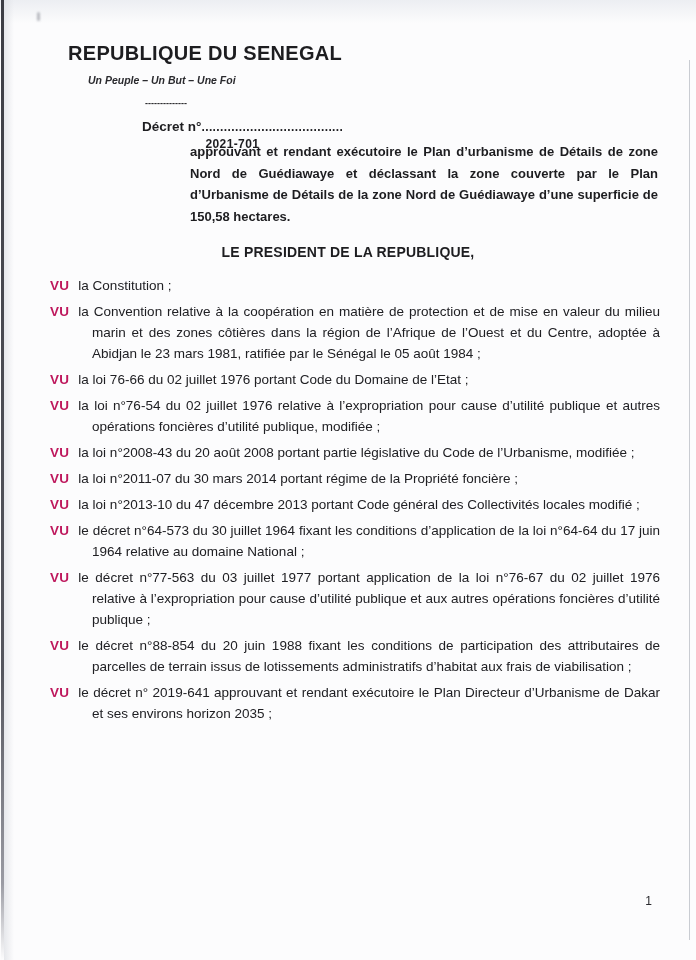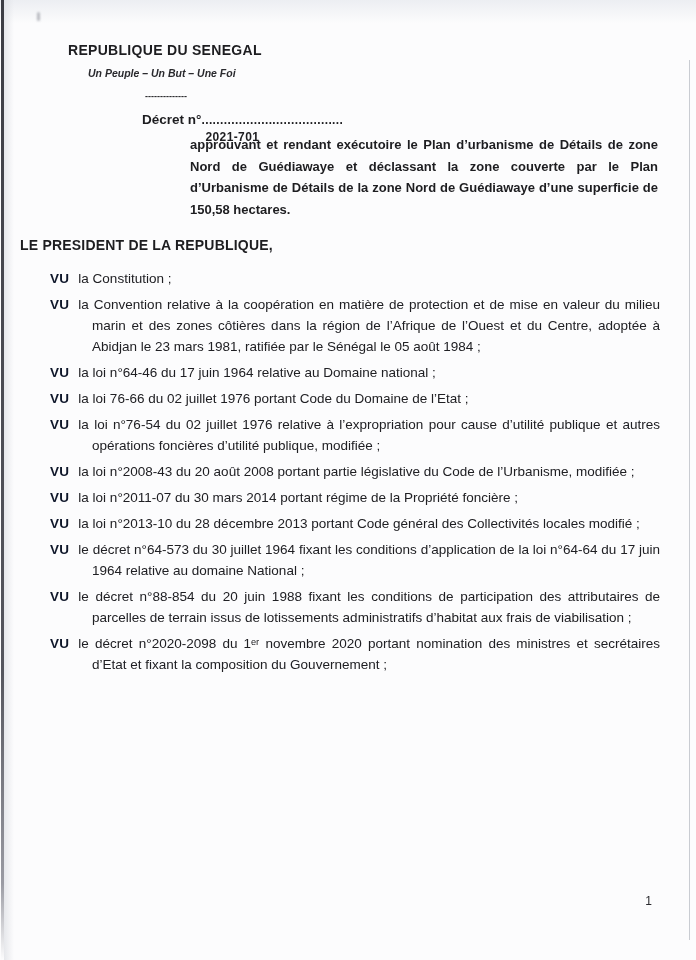--- a/index.html
+++ b/index.html
@@ -32,21 +32,21 @@
     position:absolute; right:6px; top:60px; bottom:20px; width:1px;
     background:#c9ccd2;
   }
   .speck {
     position:absolute; left:37px; top:12px; width:3px; height:9px;
     background:#a9abb2; border-radius:2px; filter:blur(1px); opacity:.8;
   }
   
   .country {
     margin:42px 0 0 68px;
-    font-size:14px; font-weight:bold; letter-spacing:.3px;
+    font-size:20px; font-weight:bold; letter-spacing:.3px;
   }
   .motto {
     margin:9px 0 12px 88px;
     font-size:10.5px; font-style:italic; font-weight:bold; color:#2a2a2e;
   }
   .sep {
     margin:5px 0 0 145px;
     font-size:9px; font-weight:bold; letter-spacing:0; color:#2a2a2e;
   }
   
@@ -61,32 +61,32 @@
   }
   .dots { font-weight:bold; letter-spacing:.4px; font-size:12px; }
   
   .subject {
     margin:7px 38px 0 190px;
     font-size:13px; font-weight:bold; line-height:21.5px;
     text-align:justify;
   }
   
   .salutation {
-    margin:17px 20px 15px 20px; 
+    margin:17px 20px 15px 20px; text-align:center;
     font-size:14px; font-weight:bold; letter-spacing:.2px;
   }
   
   .visas { margin-top:13px; }
   .visa {
     margin:0 36px 5px 50px;
     font-size:13.5px; line-height:21px; text-align:justify;
     padding-left:42px; text-indent:-42px;
     color:#202024;
   }
-  .visa b { margin-right:9px; letter-spacing:.3px; color:#0f172a; }
+  .visa b { margin-right:9px; letter-spacing:.3px; color:#be185d; }
   .page-number {
     position:absolute; top:894px; right:44px;
     font-size:12px; color:#2a2a2e;
   }
 </style>
 </head>
 <body>
 
 <div class="sheet">
   <div class="top-band"></div>
@@ -101,25 +101,25 @@
 
   <div class="decree-line"><span>Décret n°</span><span class="dots-wrap"><span class="decree-number">2021-701</span><span class="dots">......................................</span></span></div>
 
   <div class="subject">approuvant et rendant exécutoire le Plan d’urbanisme de Détails de zone Nord de Guédiawaye et déclassant la zone couverte par le Plan d’Urbanisme de Détails de la zone Nord de Guédiawaye d’une superficie de 150,58 hectares.</div>
 
   <div class="salutation">LE PRESIDENT DE LA REPUBLIQUE,</div>
 
   <div class="visas">
     <p class="visa"><b>VU</b><span>la Constitution ;</span></p>
     <p class="visa"><b>VU</b><span>la Convention relative à la coopération en matière de protection et de mise en valeur du milieu marin et des zones côtières dans la région de l’Afrique de l’Ouest et du Centre, adoptée à Abidjan le 23 mars 1981, ratifiée par le Sénégal le 05 août 1984 ;</span></p>
-    <p class="visa"><b>VU</b><span>la loi n°64-46 du 17 juin 1964 relative au Domaine national ;</span></p>
     <p class="visa"><b>VU</b><span>la loi 76-66 du 02 juillet 1976 portant Code du Domaine de l’Etat ;</span></p>
     <p class="visa"><b>VU</b><span>la loi n°76-54 du 02 juillet 1976 relative à l’expropriation pour cause d’utilité publique et autres opérations foncières d’utilité publique, modifiée ;</span></p>
     <p class="visa"><b>VU</b><span>la loi n°2008-43 du 20 août 2008 portant partie législative du Code de l’Urbanisme, modifiée ;</span></p>
     <p class="visa"><b>VU</b><span>la loi n°2011-07 du 30 mars 2014 portant régime de la Propriété foncière ;</span></p>
-    <p class="visa"><b>VU</b><span>la loi n°2013-10 du 28 décembre 2013 portant Code général des Collectivités locales modifié ;</span></p>
+    <p class="visa"><b>VU</b><span>la loi n°2013-10 du 47 décembre 2013 portant Code général des Collectivités locales modifié ;</span></p>
     <p class="visa"><b>VU</b><span>le décret n°64-573 du 30 juillet 1964 fixant les conditions d’application de la loi n°64-64 du 17 juin 1964 relative au domaine National ;</span></p>
+    <p class="visa"><b>VU</b><span>le décret n°77-563 du 03 juillet 1977 portant application de la loi n°76-67 du 02 juillet 1976 relative à l’expropriation pour cause d’utilité publique et aux autres opérations foncières d’utilité publique ;</span></p>
     <p class="visa"><b>VU</b><span>le décret n°88-854 du 20 juin 1988 fixant les conditions de participation des attributaires de parcelles de terrain issus de lotissements administratifs d’habitat aux frais de viabilisation ;</span></p>
-    <p class="visa"><b>VU</b><span>le décret n°2020-2098 du 1ᵉʳ novembre 2020 portant nomination des ministres et secrétaires d’Etat et fixant la composition du Gouvernement ;</span></p>
+    <p class="visa"><b>VU</b><span>le décret n° 2019-641 approuvant et rendant exécutoire le Plan Directeur d’Urbanisme de Dakar et ses environs horizon 2035 ;</span></p>
   </div>
 
   <div class="page-number">1</div>
 </div>
 
 </body></html>

